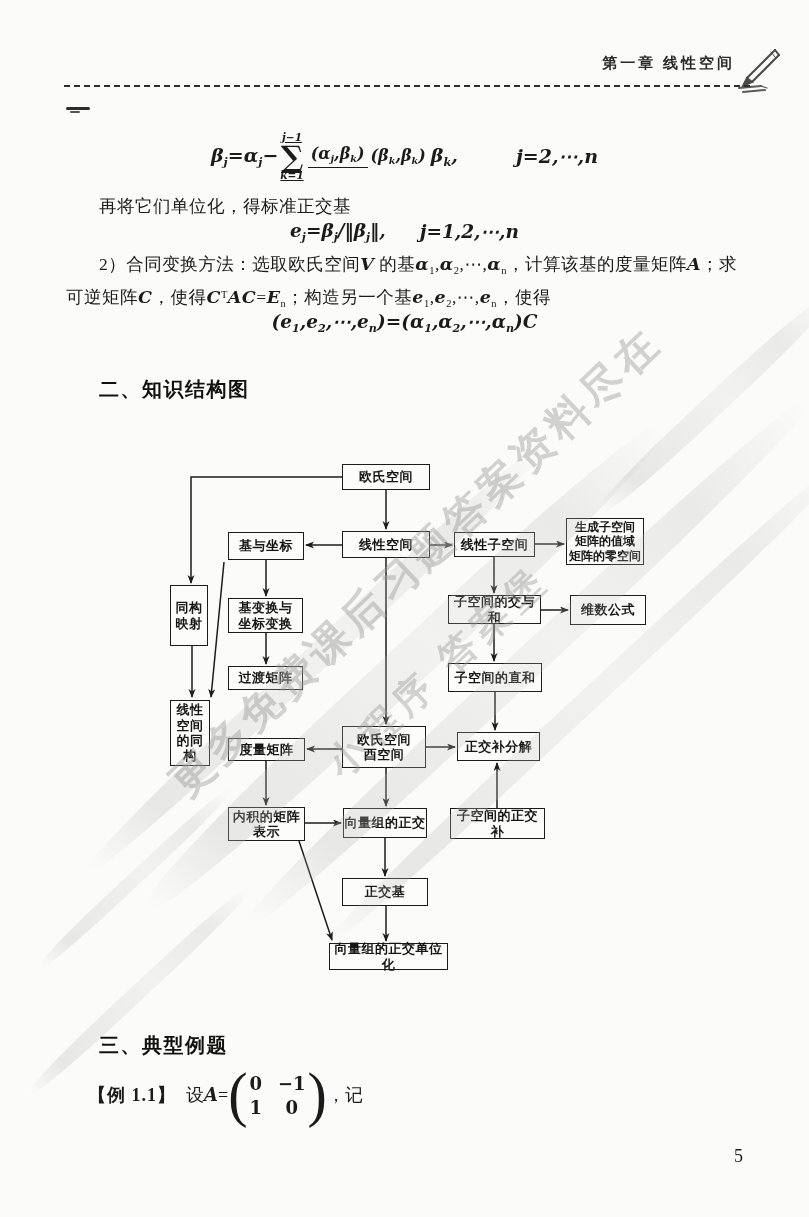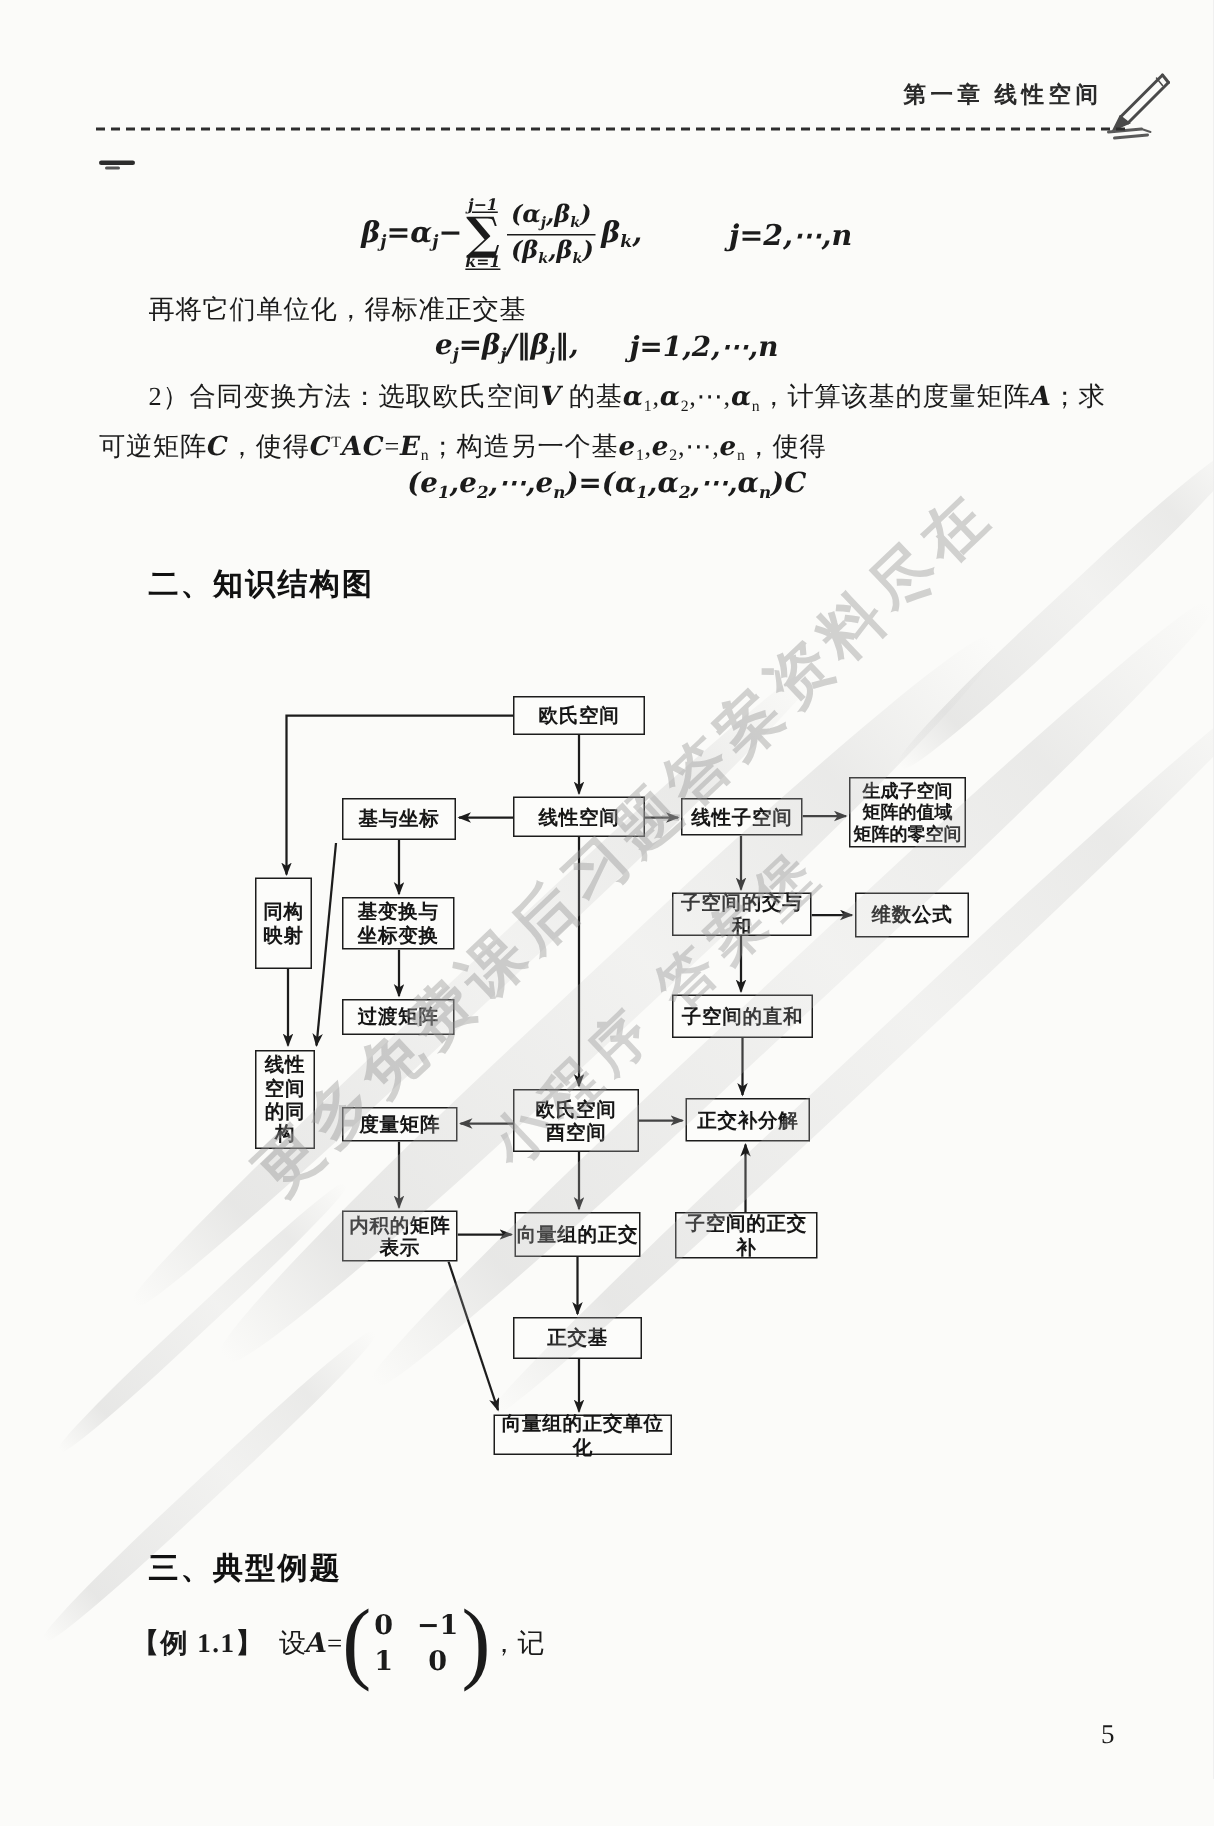--- a/index.html
+++ b/index.html
@@ -19,21 +19,21 @@
   sub{font-size:60%;vertical-align:-0.35em;}
   sup{font-size:60%;vertical-align:0.5em;}
   i.v{font-style:italic;font-weight:bold;font-family:"DejaVu Serif",serif;}
   .bodyline{font-size:17.5px;letter-spacing:0.5px;white-space:nowrap;}
   .centerrow{left:0;width:100%;display:flex;justify-content:center;align-items:center;}
   .f1{top:124px;height:64px;}
   .f1 .frow{display:flex;align-items:center;font-size:19px;}
   .sumblock{display:inline-flex;flex-direction:column;align-items:center;margin:0 2px;line-height:1;}
   .sumblock .lim{font-size:10.5px;letter-spacing:0;text-decoration:underline;}
   .sumblock .sym{font-size:30px;line-height:.9;font-style:normal;}
-  .fracblock{display:inline-flex;flex-direction:column;align-items:flex-start;margin:0 2px;font-size:16px;line-height:1.25;}
+  .fracblock{display:inline-flex;flex-direction:row;align-items:flex-end;margin:0 2px;font-size:16px;line-height:1.25;}
   .fracblock .num{border-bottom:1.6px solid #1b1b1b;padding:0 3px 1px;}
   .fracblock .den{padding:0 3px;}
   .cond{margin-left:58px;font-style:italic;}
   .f2{top:220px;font-size:18.5px;}
   .f2 .cond{margin-left:34px;}
   .f3{top:311px;font-size:18.5px;align-items:center;}
   .heading{font-size:20px;font-weight:bold;font-family:"Liberation Sans","DejaVu Sans",sans-serif;letter-spacing:1.5px;color:#111;}
   
   .fnode{position:absolute;box-sizing:border-box;border:1.6px solid #1c1c1c;background:rgba(252,252,250,.92);
      display:flex;flex-direction:column;justify-content:center;align-items:center;

